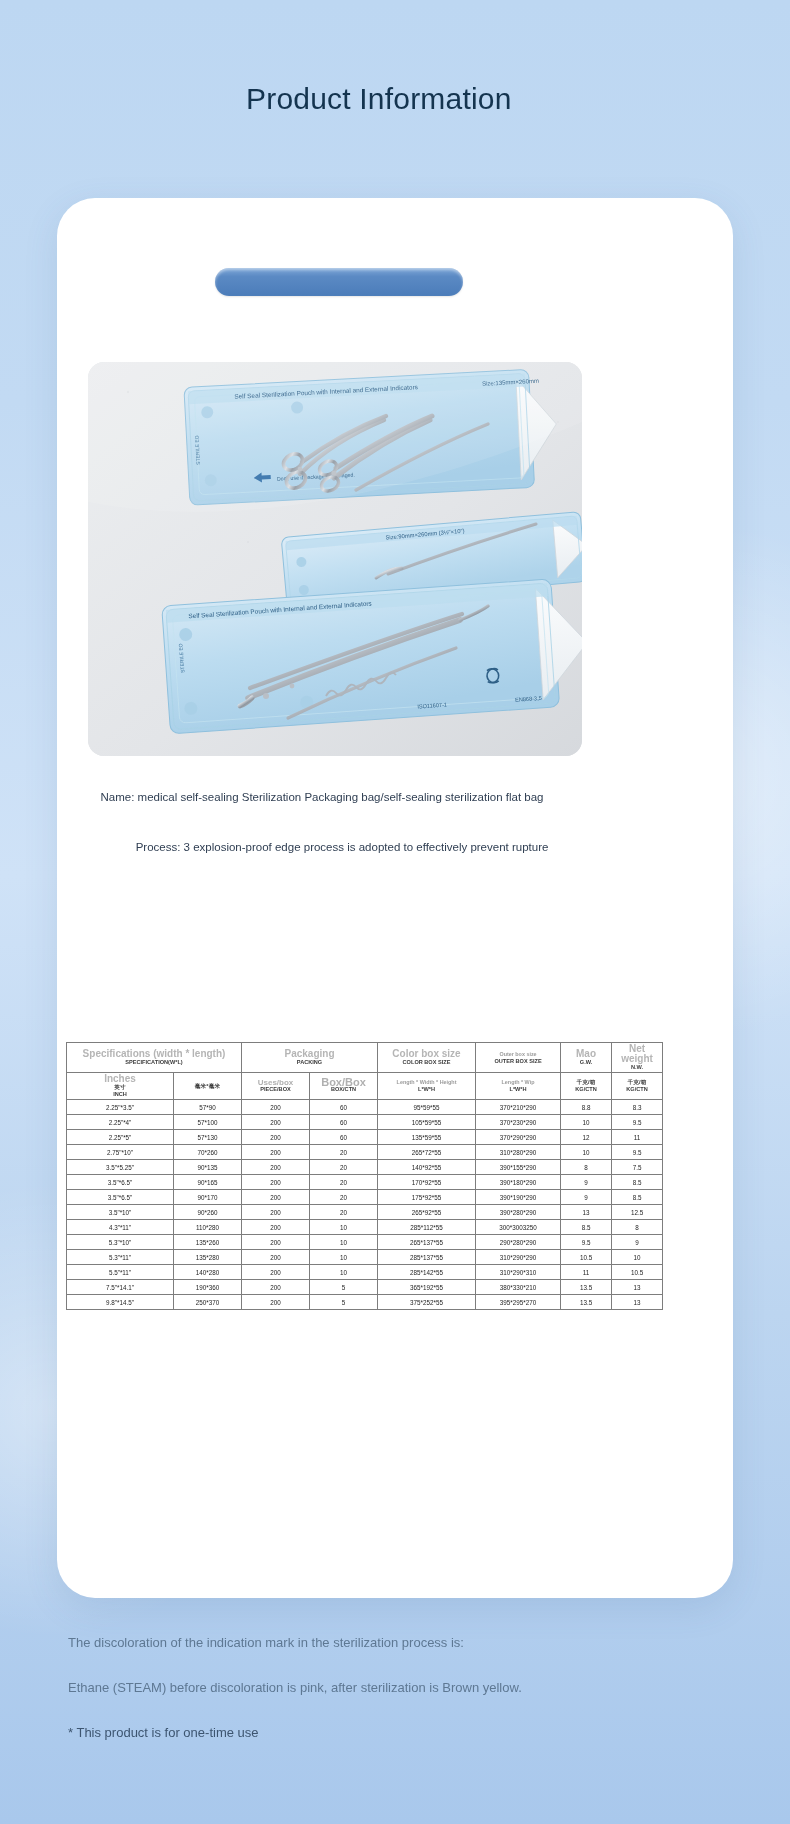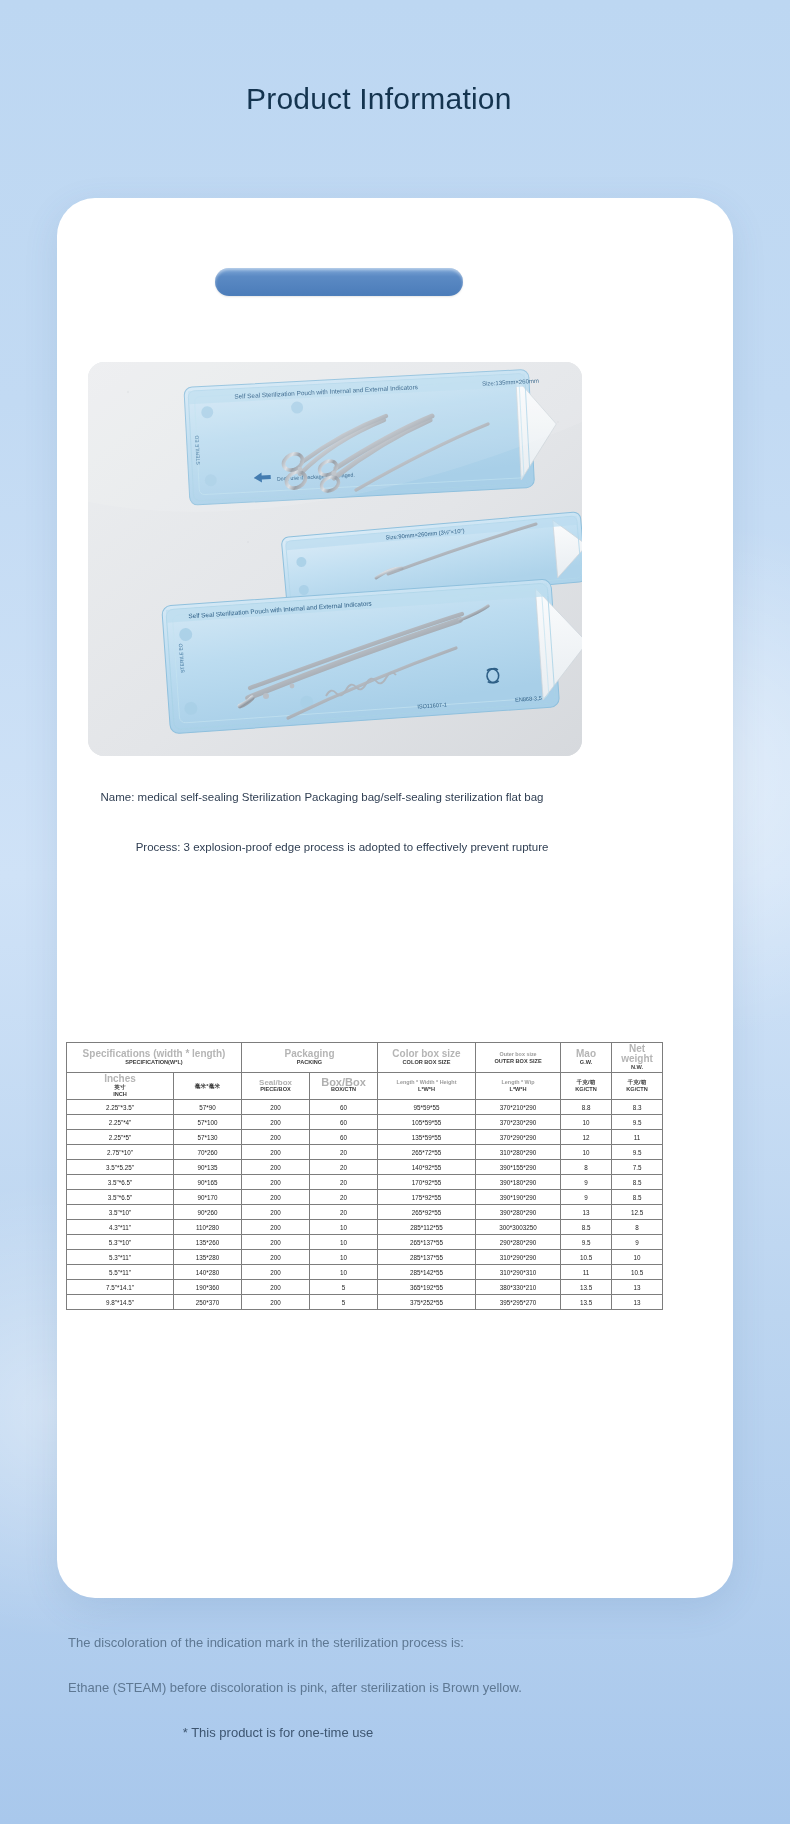--- a/index.html
+++ b/index.html
@@ -83,21 +83,21 @@
   col.c7 { width: 51px; }
 
   
   .footer { position: absolute; left: 68px; top: 1636px; width: 600px; }
   .footer-line {
     font-size: 13px; line-height: 13px; color: #5e7893;
     margin-bottom: 32px; max-width: 420px;
   }
   .footer-line.wide { max-width: 560px; }
   .footer-line.dark { color: #3d5570; }
-  .footer-line.last { margin-bottom: 0; text-align: center; }
+  .footer-line.last { margin-bottom: 0; }
 </style>
 </head>
 <body>
 
 <div class="bg-glow-a"></div>
 <div class="bg-glow-b"></div>
 
 <div class="header">
   <div class="page-title">Product Information</div>
   <div class="dots">
@@ -301,21 +301,21 @@
       <tr>
         <th class="hdr-cell">
           <span class="hdr-en-big hdr-grey">Inches</span>
           <span class="hdr-cn">英寸</span>
           <span class="hdr-code">INCH</span>
         </th>
         <th class="hdr-cell">
           <span class="hdr-cn">毫米*毫米</span>
         </th>
         <th class="hdr-cell">
-          <span class="hdr-en-sm" style="font-size:8px;color:#b0b0b0">Seal/box</span>
+          <span class="hdr-en-sm" style="font-size:8px;color:#b0b0b0">Uses/box</span>
           <span class="hdr-code">PIECE/BOX</span>
         </th>
         <th class="hdr-cell">
           <span class="hdr-en-sm" style="font-size:11px;color:#b0b0b0">Box/Box</span>
           <span class="hdr-code">BOX/CTN</span>
         </th>
         <th class="hdr-cell">
           <span class="hdr-en-sm">Length * Width * Height</span>
           <span class="hdr-code">L*W*H</span>
         </th>

